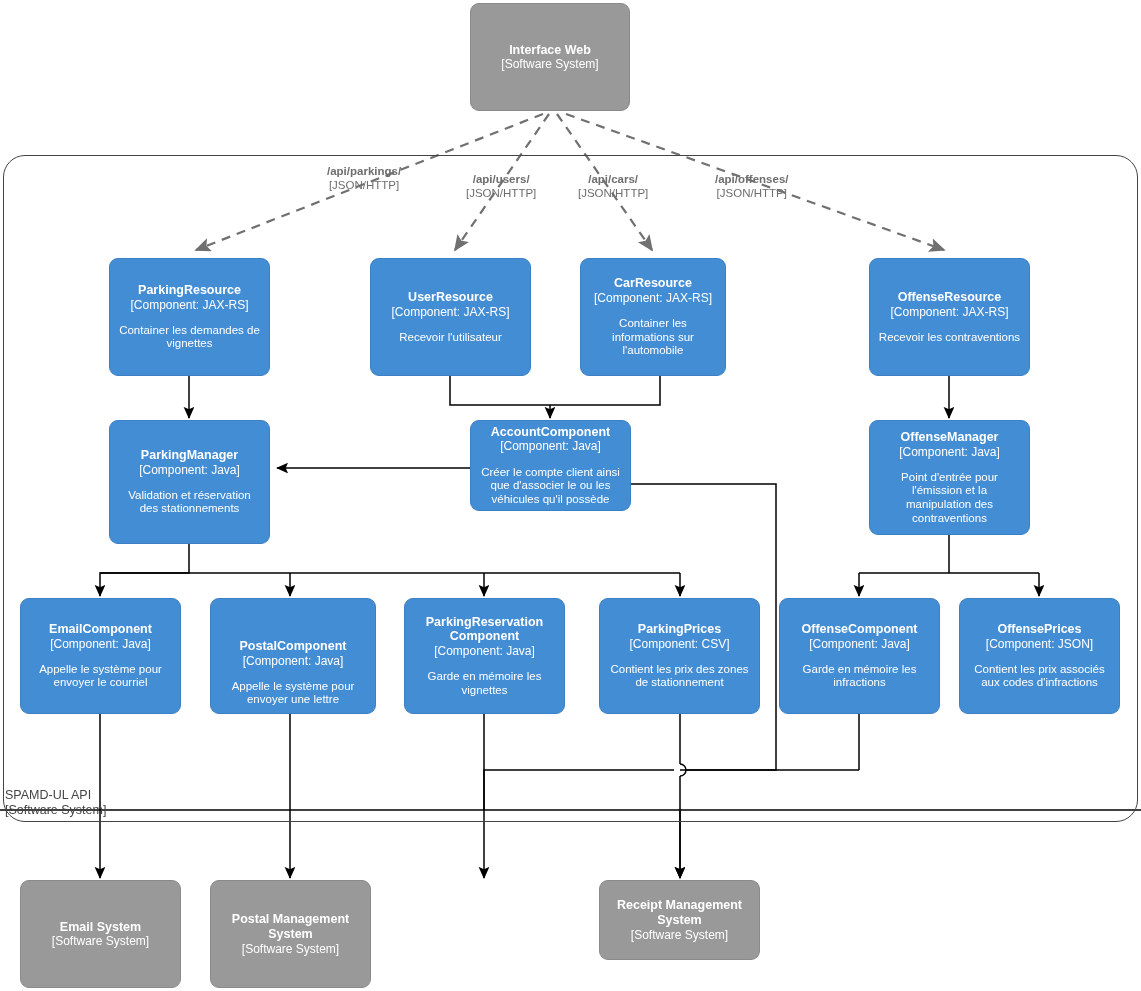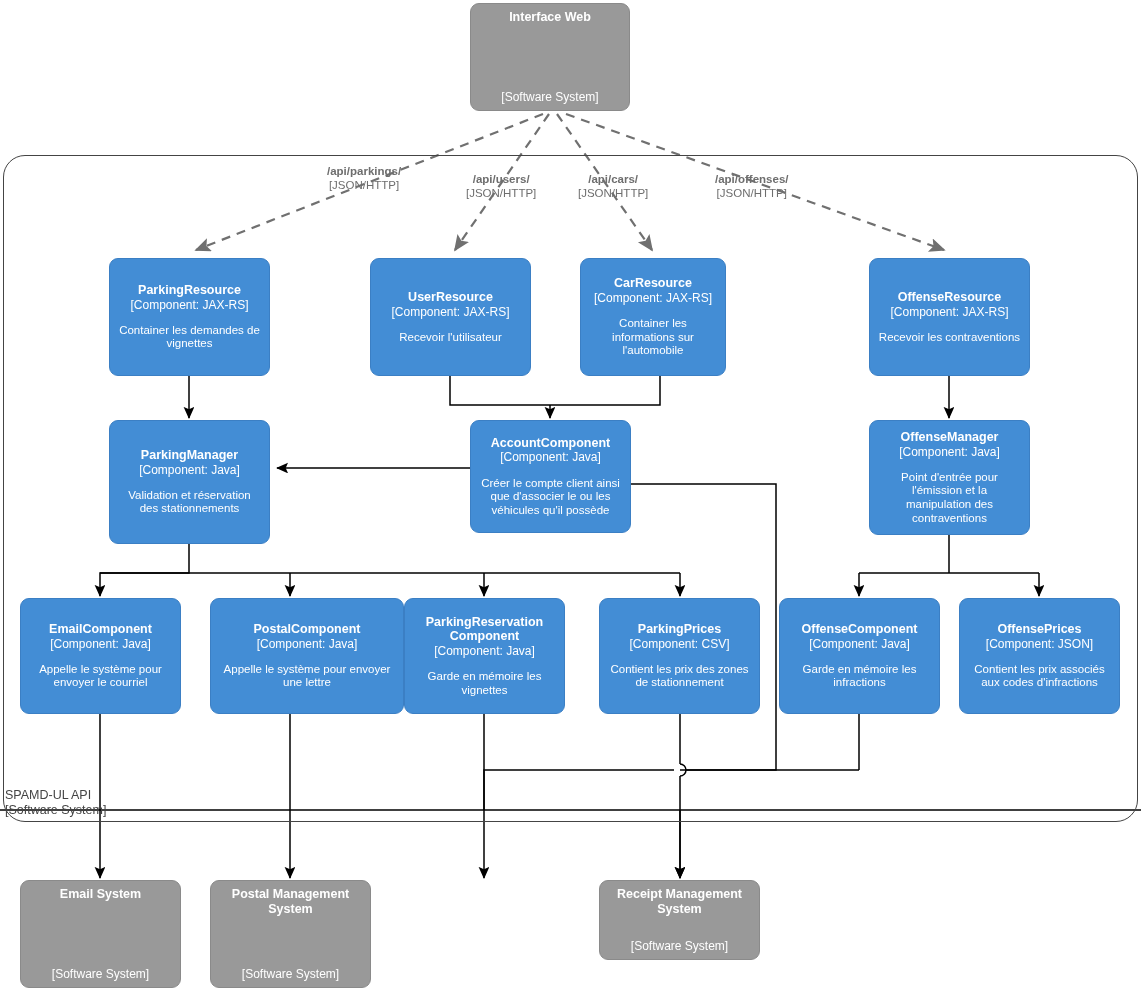--- a/index.html
+++ b/index.html
@@ -15,21 +15,21 @@
   .node{
     position:absolute;box-sizing:border-box;
     display:flex;flex-direction:column;align-items:center;justify-content:center;
     text-align:center;color:#ffffff;border-radius:9px;
     padding:6px 8px;line-height:1.18;
   }
   .node .nm{font-weight:bold;font-size:12.5px;}
   .node .tech{font-size:12px;font-weight:normal;}
   .node .desc{font-size:11.5px;margin-top:12px;font-weight:normal;}
   .node.comp{background:#438dd5;border:1px solid #3b7fc4;}
-  .node.sys{background:#999999;border:1px solid #8a8a8a;justify-content:space-between;}
+  .node.sys{background:#999999;border:1px solid #8a8a8a;}
 
   .boundary{
     position:absolute;box-sizing:border-box;
     border:1.4px solid #444444;border-radius:22px;background:transparent;
   }
   .boundary-label{
     position:absolute;color:#444444;font-size:12.5px;line-height:1.22;
     white-space:nowrap;text-align:left;
   }
 
@@ -175,37 +175,37 @@
     <div class="nm">OffenseResource</div>
     <div class="tech">[Component: JAX-RS]</div>
     <div class="desc">Recevoir les contraventions</div>
   </div>
 
   <div class="node comp" style="left:109px;top:420px;width:161px;height:124px;">
     <div class="nm">ParkingManager</div>
     <div class="tech">[Component: Java]</div>
     <div class="desc">Validation et réservation des stationnements</div>
   </div>
-  <div class="node comp" style="left:470px;top:420px;width:161px;height:113px;">
+  <div class="node comp" style="left:470px;top:420px;width:161px;height:91px;">
     <div class="nm">AccountComponent</div>
     <div class="tech">[Component: Java]</div>
     <div class="desc">Créer le compte client ainsi que d'associer le ou les véhicules qu'il possède</div>
   </div>
   <div class="node comp" style="left:869px;top:420px;width:161px;height:115px;">
     <div class="nm">OffenseManager</div>
     <div class="tech">[Component: Java]</div>
     <div class="desc">Point d'entrée pour l'émission et la manipulation des contraventions</div>
   </div>
 
   <div class="node comp" style="left:20px;top:598px;width:161px;height:116px;">
     <div class="nm">EmailComponent</div>
     <div class="tech">[Component: Java]</div>
     <div class="desc">Appelle le système pour envoyer le courriel</div>
   </div>
-  <div class="node comp" style="left:210px;top:598px;width:194px;height:116px;">
+  <div class="node comp" style="left:210px;top:598px;width:166px;height:116px;justify-content:flex-end;">
     <div class="nm">PostalComponent</div>
     <div class="tech">[Component: Java]</div>
     <div class="desc">Appelle le système pour envoyer une lettre</div>
   </div>
   <div class="node comp" style="left:404px;top:598px;width:161px;height:116px;">
     <div class="nm">ParkingReservation Component</div>
     <div class="tech">[Component: Java]</div>
     <div class="desc">Garde en mémoire les vignettes</div>
   </div>
   <div class="node comp" style="left:599px;top:598px;width:161px;height:116px;">

